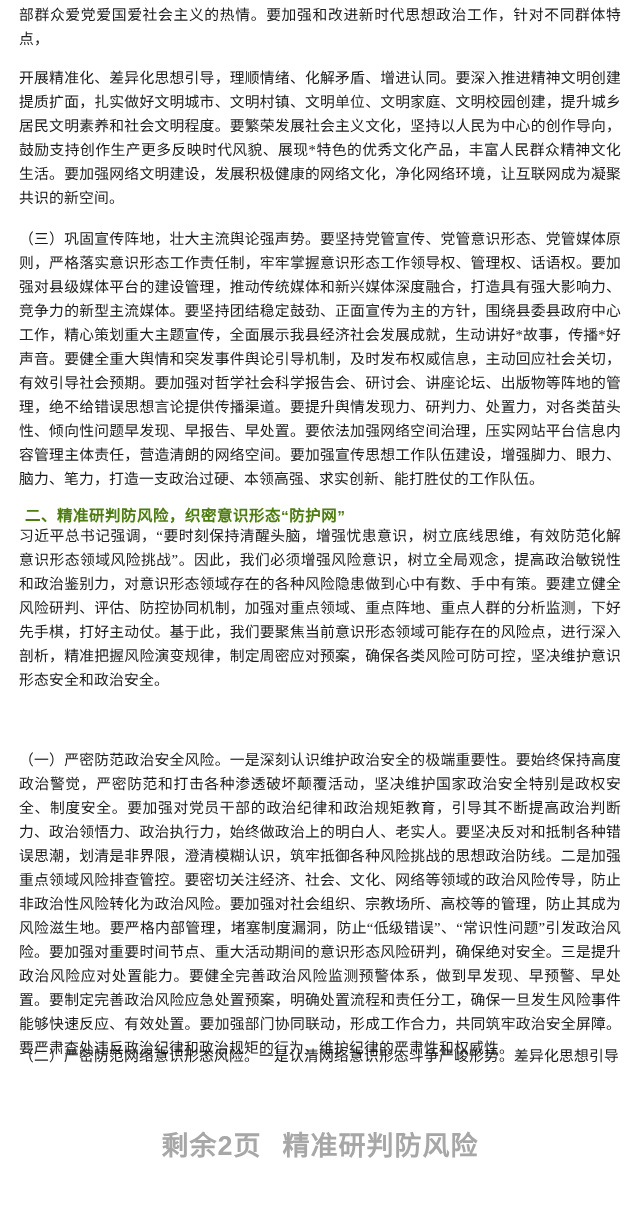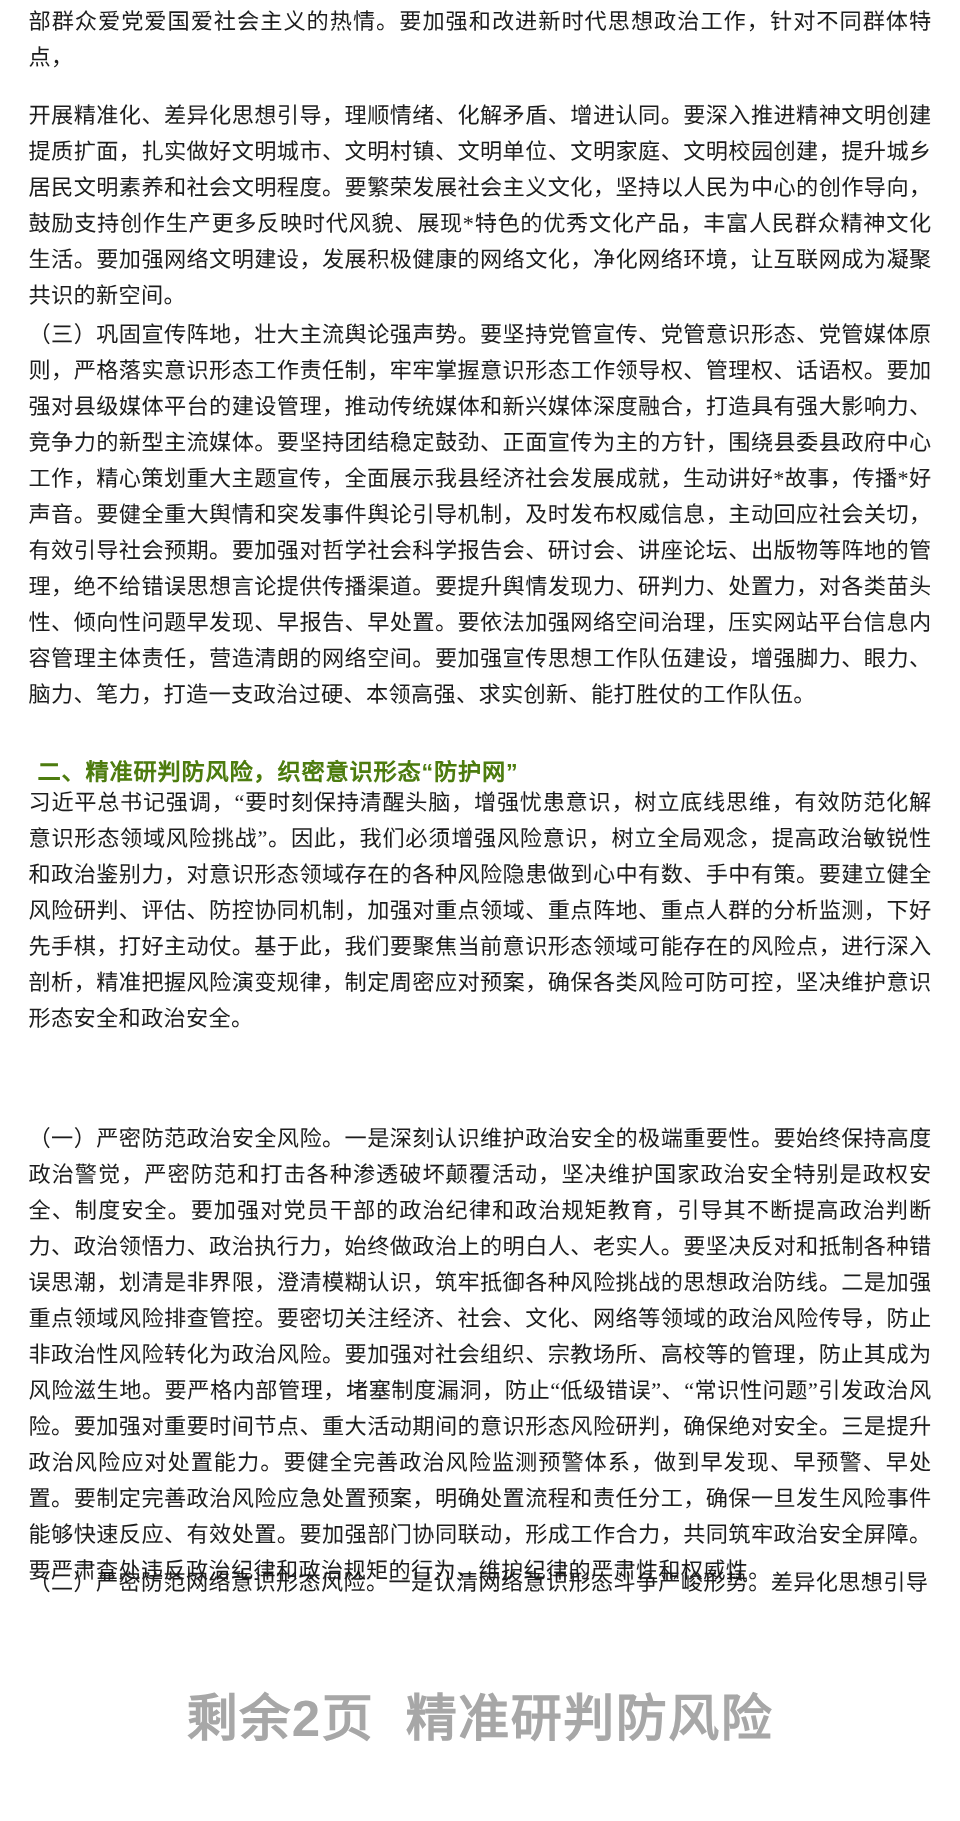--- a/index.html
+++ b/index.html
@@ -22,21 +22,21 @@
     margin: 0;
     font-size: 14.8px;
     line-height: 24px;
     color: #1c1c1c;
     text-align: justify;
     text-justify: inter-ideograph;
     letter-spacing: 0.2px;
   }
   .p1 { top: 3px; }
   .p2 { top: 66px; }
-  .p3 { top: 212px; }
+  .p3 { top: 227px; }
   .heading {
     position: absolute;
     left: 19px;
     width: 602px;
     top: 498px;
     margin: 6px;
     font-family: "Liberation Sans", "DejaVu Sans", sans-serif;
     font-size: 15.5px;
     font-weight: 700;
     line-height: 24px;
@@ -50,21 +50,21 @@
     position: absolute;
     left: 0;
     top: 1128px;
     width: 640px;
     display: flex;
     justify-content: center;
     align-items: baseline;
     gap: 21px;
     font-family: "Liberation Sans", "DejaVu Sans", sans-serif;
     font-weight: 700;
-    font-size: 34px;
+    font-size: 27px;
     line-height: 36px;
     color: #a7a7a7;
     letter-spacing: 1px;
     cursor: pointer;
   }
 </style>
 </head>
 <body>
 
 <div class="doc">

